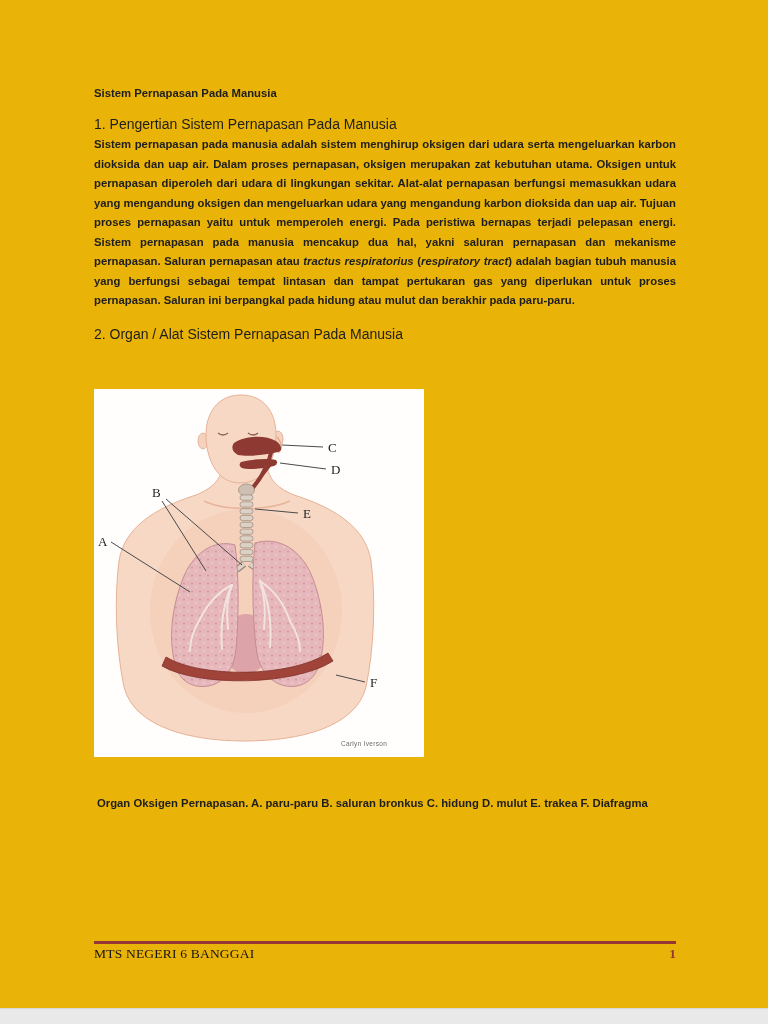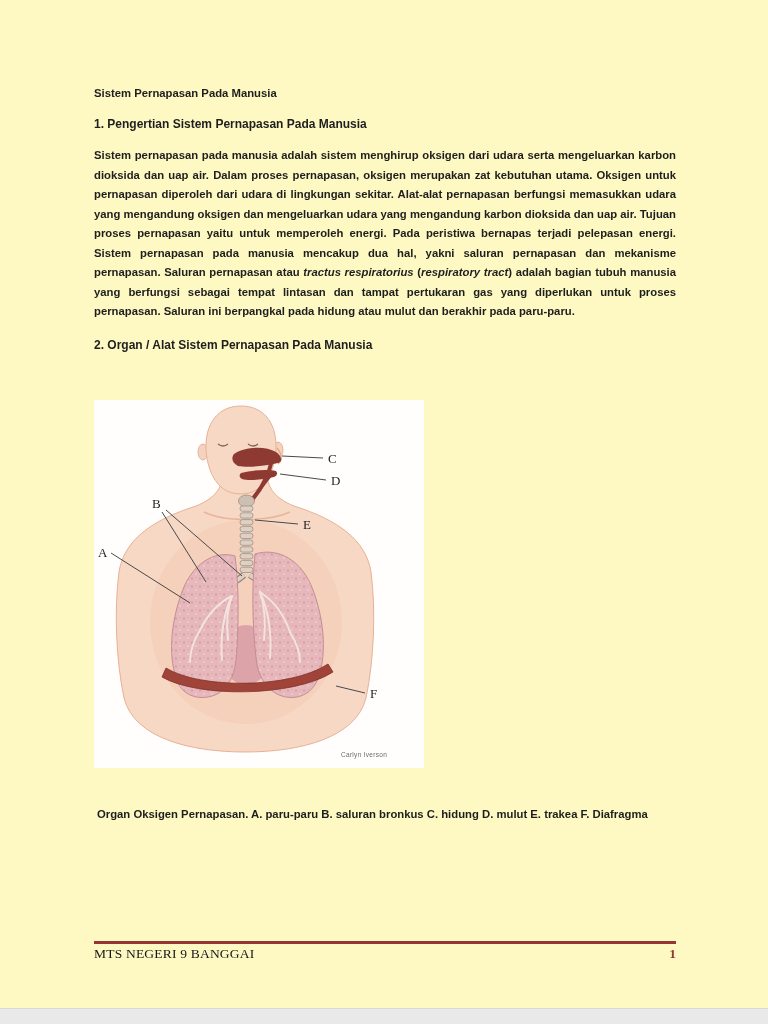--- a/index.html
+++ b/index.html
@@ -2,26 +2,26 @@
 <html><head>
 <meta charset="utf-8">
 <style>
   html,body{margin:0;padding:0}
   body{
     width:768px;height:1024px;
     background:#ffffff;
     font-family:"Liberation Sans",sans-serif;
     position:relative;overflow:hidden;
   }
-  .page{position:absolute;inset:0;background:#fef9c3}
+  .page{position:absolute;inset:0;background:#eab308}
   .content{position:absolute;left:94px;top:0;width:582px}
   .doc-title{margin:85px 0 0;font-size:11.3px;font-weight:700;color:#1e1e1e;line-height:17px}
-  .heading{margin:14px 0 0;font-size:12px;font-weight:700;color:#1e1e1e;line-height:17px}
+  .heading{margin:14px 0 0;font-size:14px;font-weight:400;color:#1e1e1e;line-height:17px}
   .heading2{margin:15px 0 16px}
-  .body-par{margin:13px 0 0;font-size:11.3px;font-weight:700;color:#1e1e1e;line-height:19.5px;text-align:justify}
+  .body-par{margin:2px 0 0;font-size:11.3px;font-weight:700;color:#1e1e1e;line-height:19.5px;text-align:justify}
   .body-par em{font-style:italic}
   .figure{margin:46px 0 0;width:330px;height:368px;position:relative;background:#fffefd}
   .caption{margin:36px 0 0;font-size:11.3px;font-weight:700;color:#1e1e1e;line-height:20px;text-align:justify;text-indent:3px}
   .footer{position:absolute;left:94px;right:92px;top:941px}
   .footer-rule{border-top:3px solid #943634;height:0;margin-bottom:2px}
   .footer-row{display:flex;justify-content:space-between;align-items:baseline;font-family:"Liberation Serif",serif;font-size:13.5px}
   .footer-school{color:#161616;letter-spacing:.2px}
   .footer-page{color:#943634;font-weight:700}
   .page-edge{position:absolute;left:0;right:0;bottom:0;height:15px;background:#e9e9e9;border-top:1px solid #d8d8d8}
   svg text.lbl{font-family:"Liberation Serif",serif;font-size:13px;fill:#1d1d1d}
@@ -128,19 +128,19 @@
       </svg>
     </div>
 
     <p class="caption">Organ Oksigen Pernapasan. A. paru-paru B. saluran bronkus C. hidung D. mulut E. trakea F. Diafragma</p>
 
   </div>
 
   <div class="footer">
     <div class="footer-rule"></div>
     <div class="footer-row">
-      <span class="footer-school">MTS NEGERI 9 BANGGAI</span>
+      <span class="footer-school">MTS NEGERI 6 BANGGAI</span>
       <span class="footer-page">1</span>
     </div>
   </div>
 
   <div class="page-edge"></div>
 </div>
 
 </body></html>

